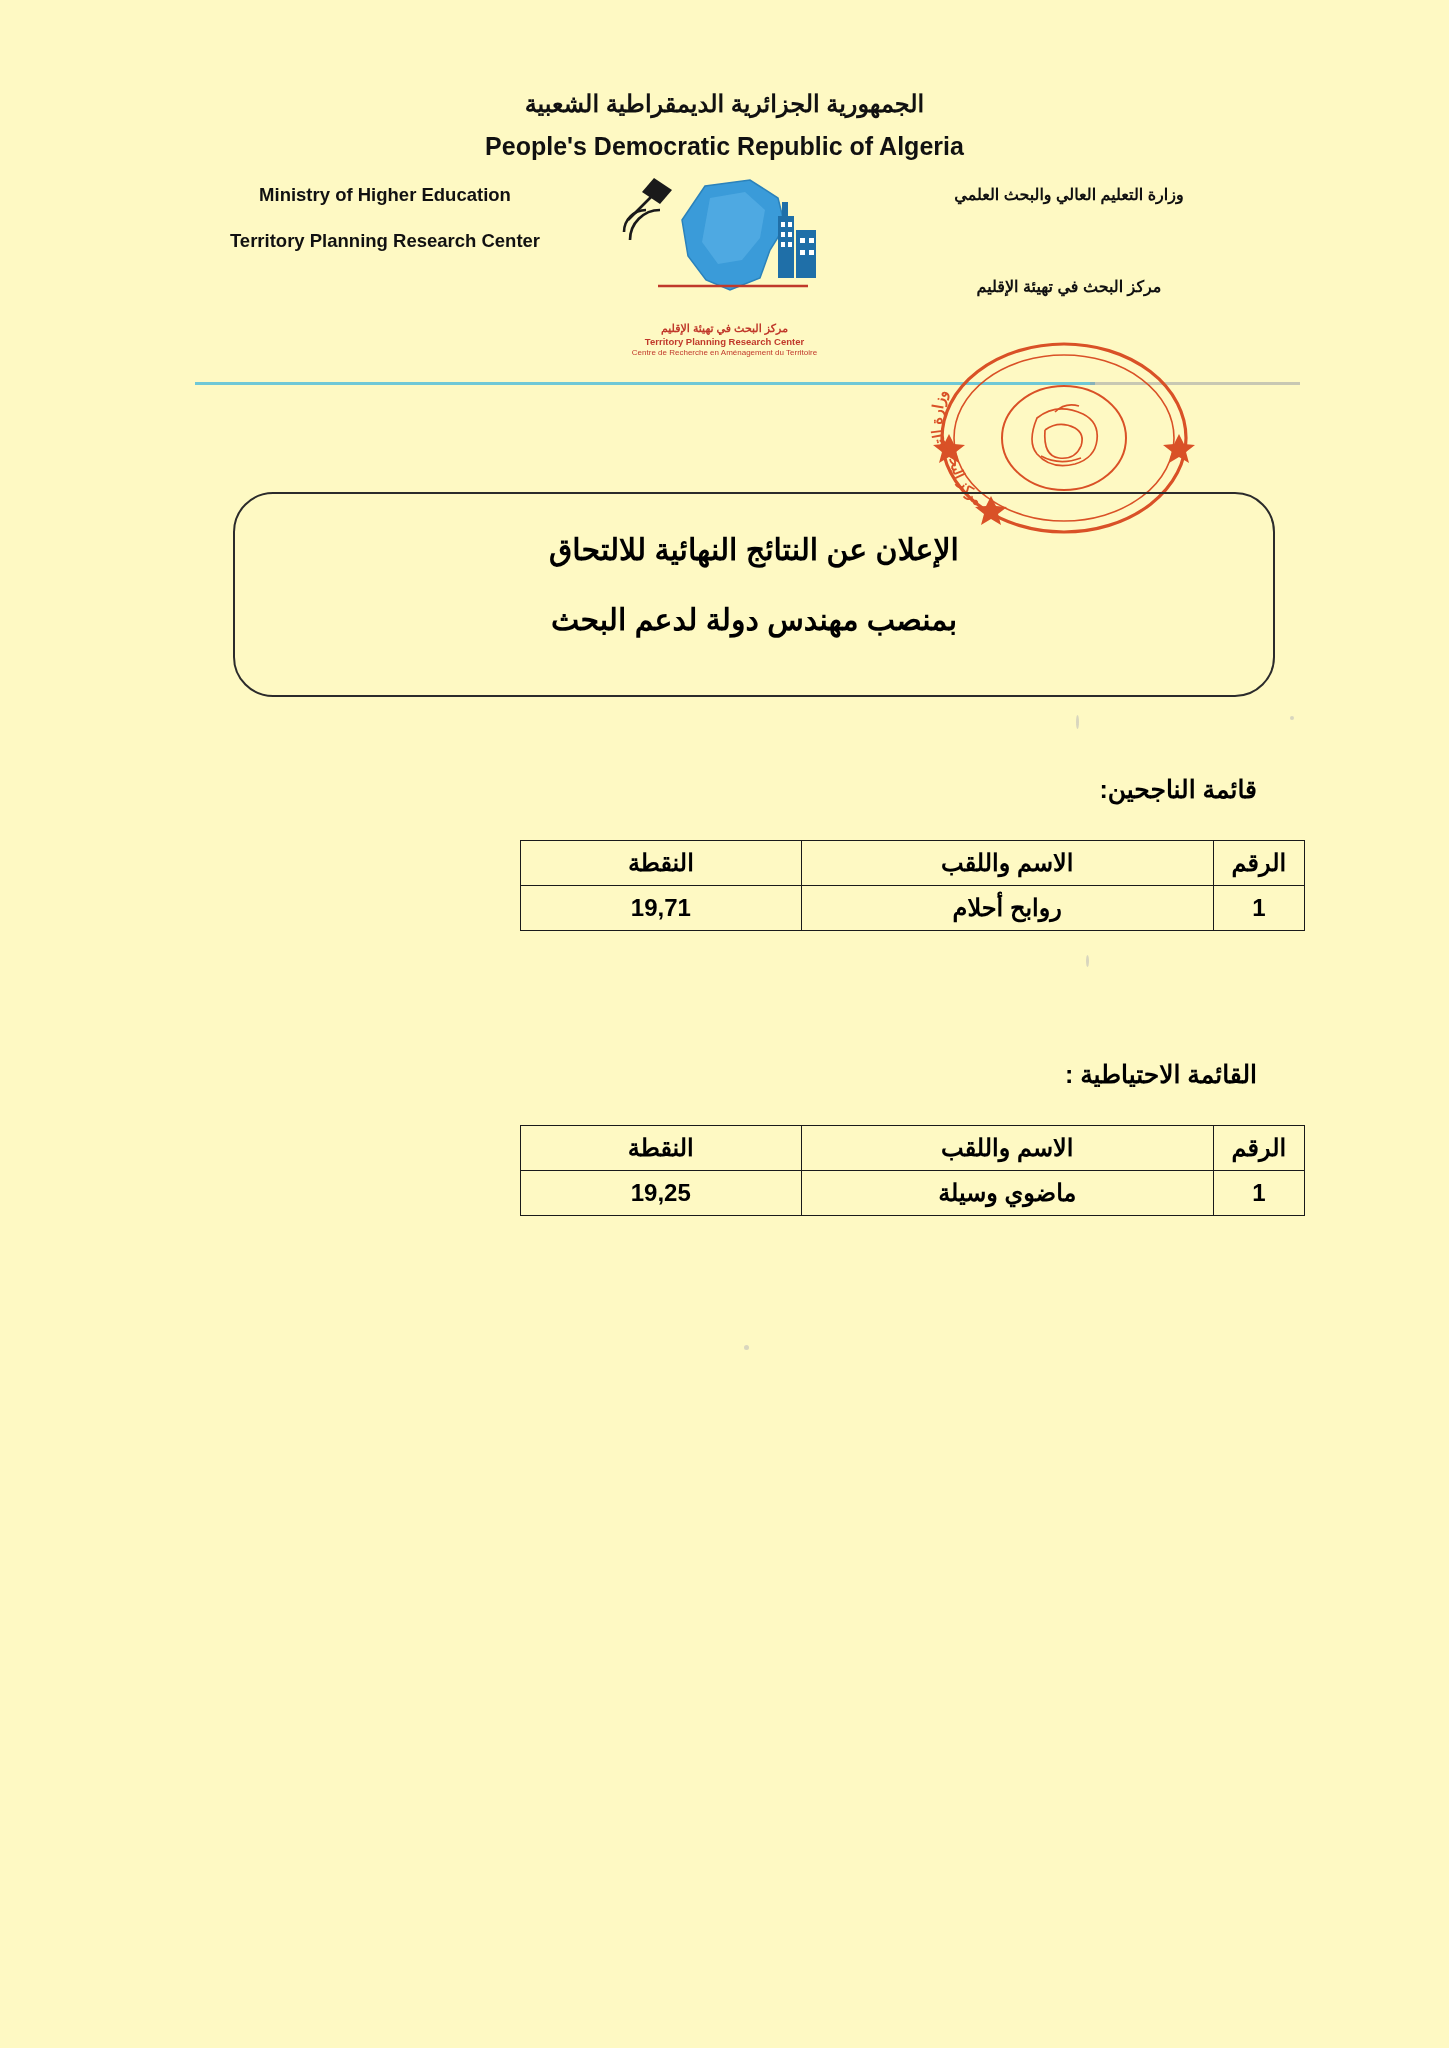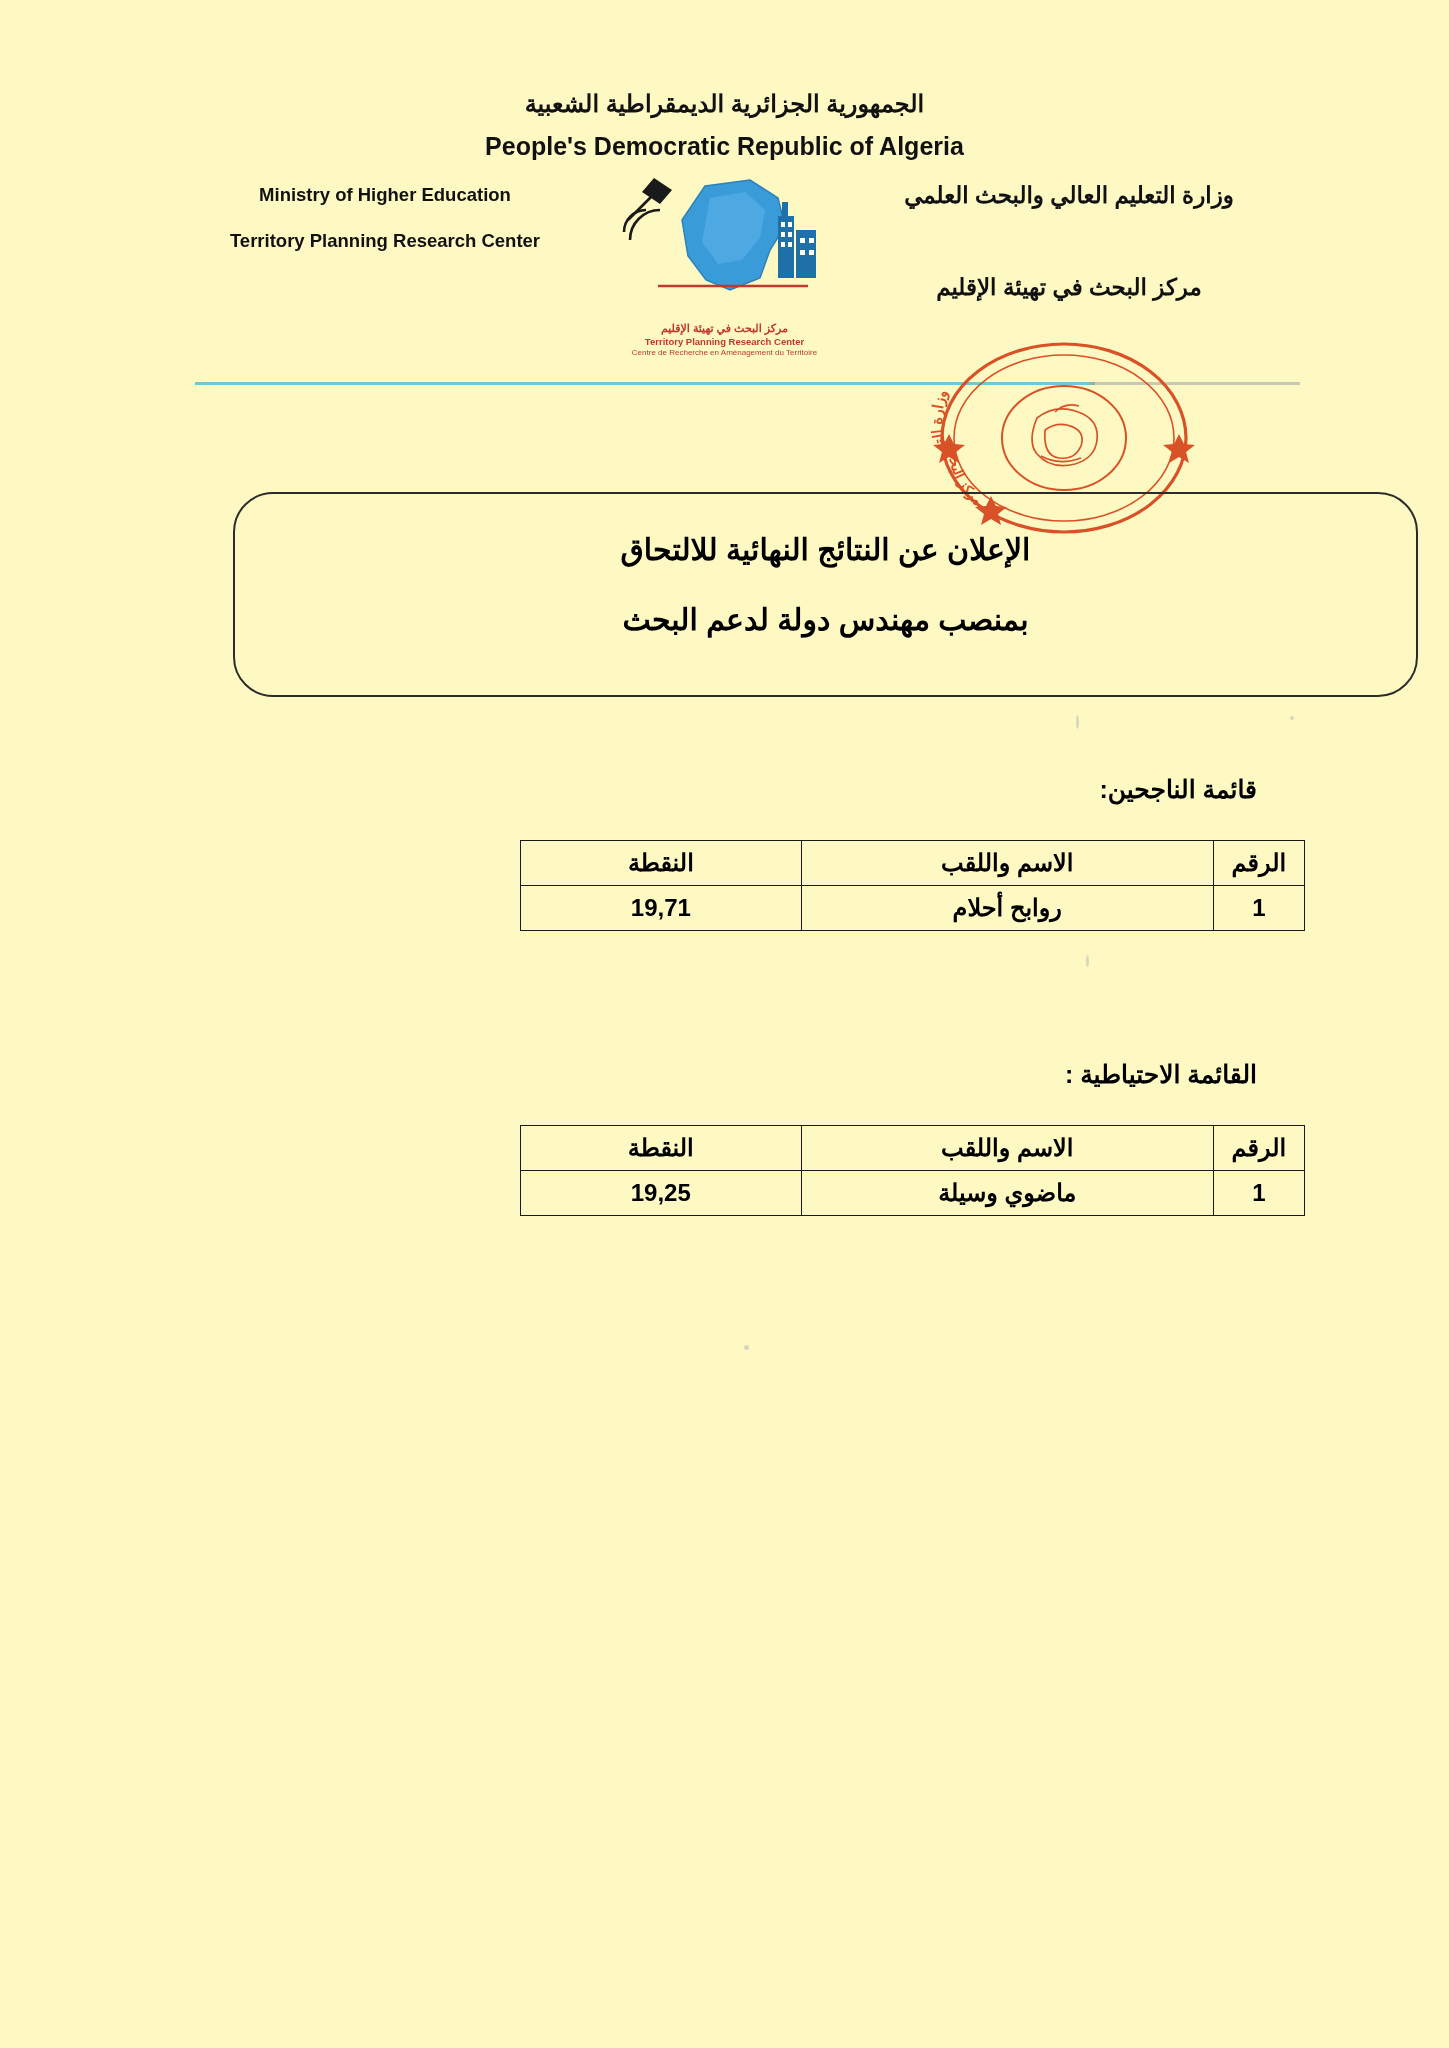--- a/index.html
+++ b/index.html
@@ -69,21 +69,21 @@
   }
   .hdr-right-col {
     position: absolute;
     top: 82px;
     right: 170px;
     width: 420px;
     text-align: center;
     direction: rtl;
   }
   .hdr-right-col div {
-    font-size: 23px;
+    font-size: 16px;
     font-weight: 600;
     color: #111;
     line-height: 46px;
     white-space: nowrap;
   }
   .hdr-right-col .gap {
     height: 46px;
   }
 
   
@@ -147,21 +147,21 @@
     height: 200px;
     opacity: .95;
     pointer-events: none;
   }
 
   
   .title-box {
     position: absolute;
     top: 492px;
     left: 233px;
-    width: 1185px;
+    width: 1042px;
     height: 205px;
     border: 2px solid #2b2b2b;
     border-radius: 40px;
     box-sizing: border-box;
     padding-left: 38px;
   }
   .title-box .line {
     position: absolute;
     left: 0;
     width: 100%;

